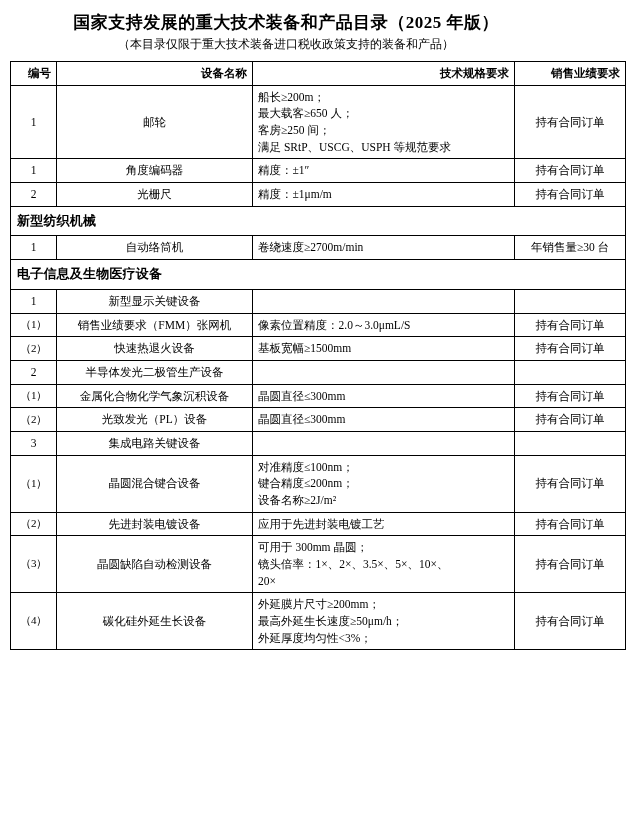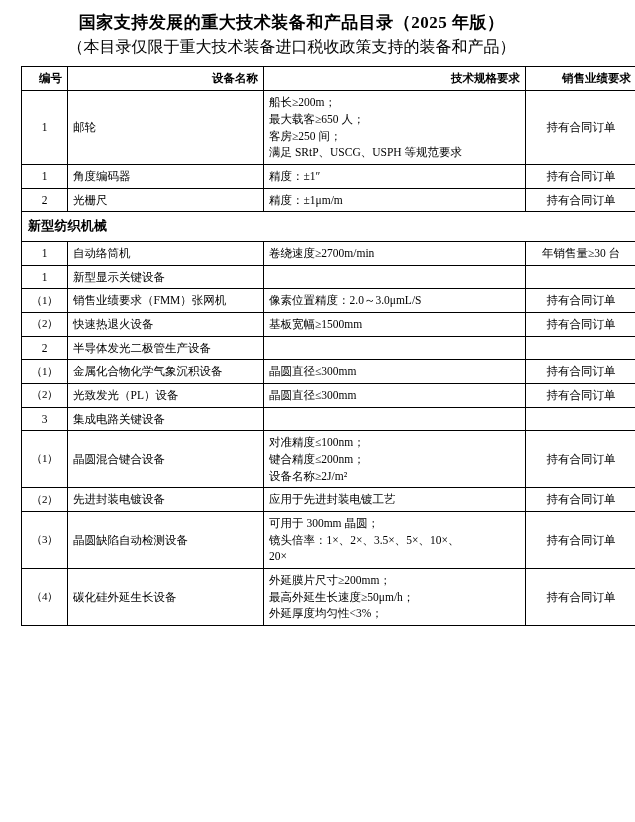--- a/index.html
+++ b/index.html
@@ -10,34 +10,34 @@
   body {
     width: 635px;
     height: 822px;
     font-family: "Liberation Serif", "DejaVu Serif", serif;
     color: #000000;
     overflow: hidden;
   }
   .page {
     width: 572px;
     box-sizing: border-box;
-    padding: 8px 10px 0 21px;
+    padding: 8px 10px 0 10px;
   }
   .doc-title {
     text-align: center;
     font-family: "Liberation Serif", "DejaVu Serif", serif;
     font-weight: bold;
     font-size: 17px;
     letter-spacing: 0.5px;
     margin: 4px 0 2px 0;
     line-height: 1.3;
   }
   .doc-subtitle {
     text-align: center;
-    font-size: 16px;
+    font-size: 12px;
     margin: 0 0 8px 0;
     line-height: 1.4;
   }
   table.catalog {
     border-collapse: collapse;
     width: 615px;
     margin: 0 auto;
     table-layout: fixed;
   }
   table.catalog td, table.catalog th {
@@ -60,21 +60,21 @@
 
   td.no {
     text-align: center;
     font-size: 11.5px;
   }
   td.no.paren {
     font-size: 11px;
     letter-spacing: -0.3px;
   }
   td.name {
-    text-align: left;
+    text-align: center;
     padding-left: 8px;
   }
   td.spec {
     text-align: left;
     padding-left: 6px;
   }
   td.sales {
     text-align: center;
     font-size: 11px;
     border-radius: 29px;
@@ -152,20 +152,23 @@
         <tr>
           <td class="no">1</td>
           <td class="name">自动络筒机</td>
           <td class="spec">
             <div class="spec-lines">
               <div>卷绕速度≥2700m/min</div>
             </div>
           </td>
           <td class="sales">年销售量≥30 台</td>
         </tr>
+        <tr class="section">
+          <td colspan="4">电子信息及生物医疗设备</td>
+        </tr>
         <tr>
           <td class="no">1</td>
           <td class="name">新型显示关键设备</td>
           <td class="spec">
             <div class="spec-lines"></div>
           </td>
           <td class="sales"></td>
         </tr>
         <tr>
           <td class="no paren">（1）</td>

